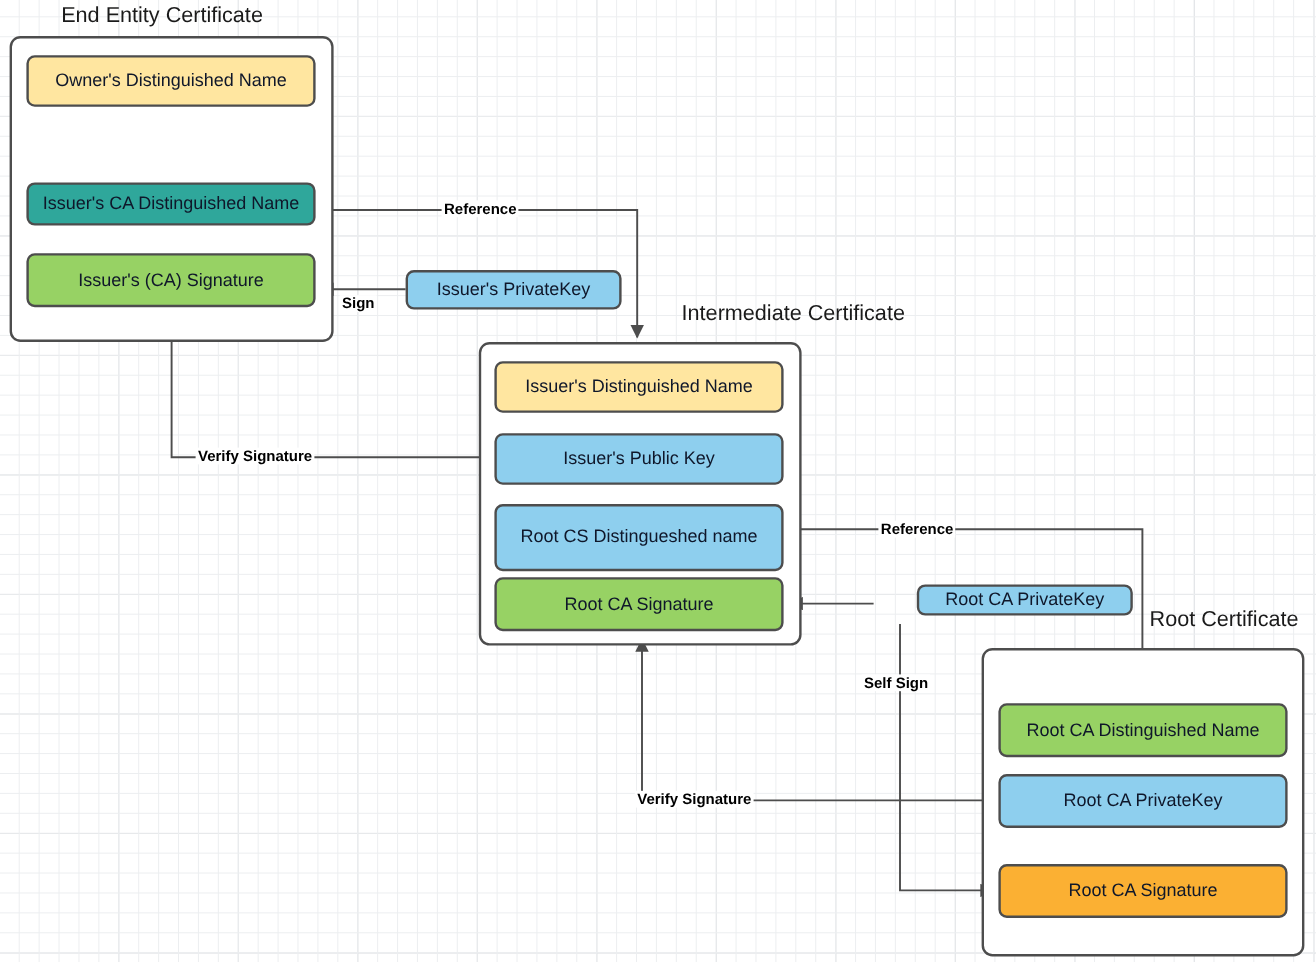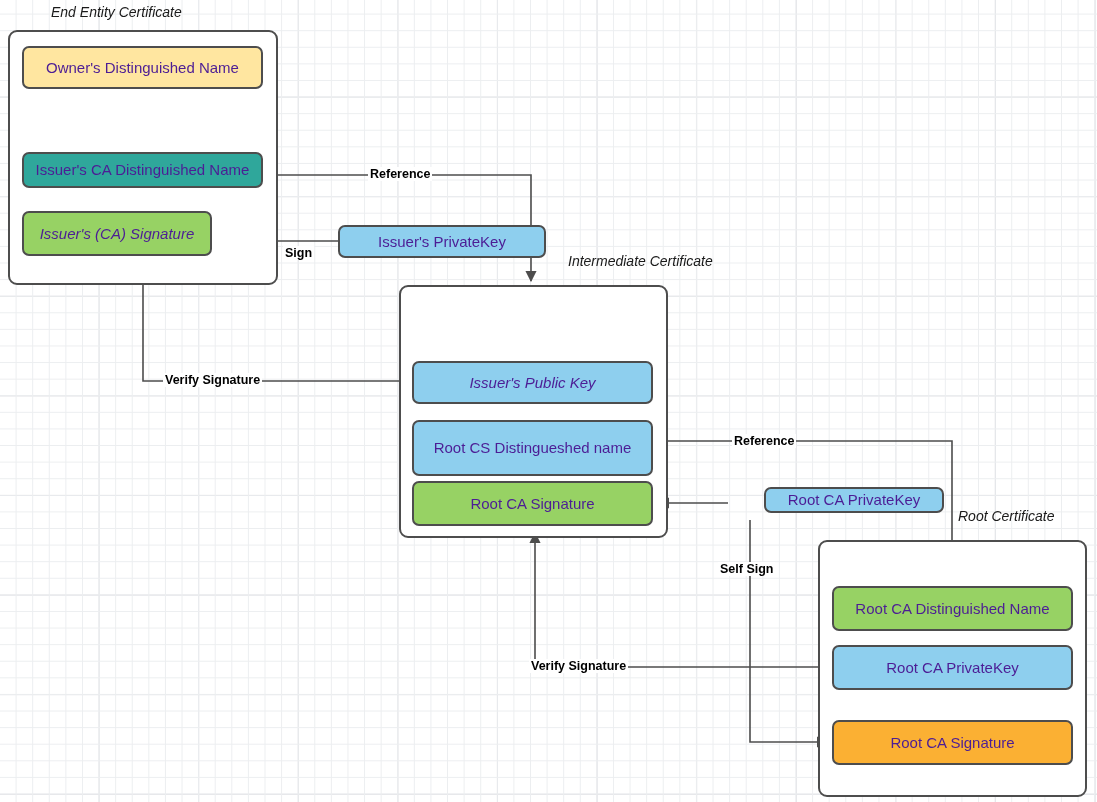--- a/index.html
+++ b/index.html
@@ -24,37 +24,36 @@
   }
   .container {
     position: absolute;
     box-sizing: border-box;
     background: #ffffff;
     border: 2px solid #4d4d4d;
     border-radius: 9px;
   }
   .grp-title {
     position: absolute;
-    font-size: 14px;
+    font-size: 18px;
     color: #1a1a1a;
     white-space: nowrap;
     line-height: 16px;
-    font-style: italic;
   }
   .box {
     position: absolute;
     box-sizing: border-box;
     border: 2px solid #4d4d4d;
     border-radius: 7px;
     display: flex;
     align-items: center;
     justify-content: center;
     text-align: center;
     font-size: 15px;
-    color: #4c1d95;
+    color: #0f172a;
     line-height: 18px;
     padding: 11px 6px;
   }
   .svg-layer {
     position: absolute;
     left: 0;
     top: 0;
     width: 1097px;
     height: 802px;
     pointer-events: none;
@@ -104,28 +103,29 @@
   <div class="edge-label" style="left:163px; top:373px;">Verify Signature</div>
   <div class="edge-label" style="left:732px; top:434px;">Reference</div>
   <div class="edge-label" style="left:718px; top:562px;">Self Sign</div>
   <div class="edge-label" style="left:529px; top:659px;">Verify Signature</div>
 
   <div class="grp-title" style="left:51px; top:4px;">End Entity Certificate</div>
   <div class="container" style="left:8px; top:30px; width:270px; height:255px;"></div>
 
   <div class="box" style="left:22px; top:46px; width:241px; height:43px; background:#ffe6a0;">Owner's Distinguished Name</div>
   <div class="box" style="left:22px; top:152px; width:241px; height:36px; background:#2fa79b;">Issuer's CA Distinguished Name</div>
-  <div class="box" style="left:22px; top:211px; width:190px; height:45px; background:#97d264;font-style:italic;">Issuer's (CA) Signature</div>
+  <div class="box" style="left:22px; top:211px; width:241px; height:45px; background:#97d264;">Issuer's (CA) Signature</div>
 
-  <div class="box" style="left:338px; top:225px; width:208px; height:33px; background:#8ecfee;">Issuer's PrivateKey</div>
+  <div class="box" style="left:338px; top:225px; width:180px; height:33px; background:#8ecfee;">Issuer's PrivateKey</div>
 
   <div class="grp-title" style="left:568px; top:253px;">Intermediate Certificate</div>
   <div class="container" style="left:399px; top:285px; width:269px; height:253px;"></div>
 
-  <div class="box" style="left:412px; top:361px; width:241px; height:43px; background:#8ecfee;font-style:italic;">Issuer's Public  Key</div>
+  <div class="box" style="left:412px; top:301px; width:241px; height:43px; background:#ffe6a0;">Issuer's Distinguished Name</div>
+  <div class="box" style="left:412px; top:361px; width:241px; height:43px; background:#8ecfee;">Issuer's Public  Key</div>
   <div class="box" style="left:412px; top:420px; width:241px; height:56px; background:#8ecfee;">Root CS Distingueshed name</div>
   <div class="box" style="left:412px; top:481px; width:241px; height:45px; background:#97d264;">Root CA Signature</div>
 
   <div class="box" style="left:716px; top:487px; width:180px; height:22px; background:#8ecfee;margin-left:48px;">Root CA PrivateKey</div>
 
   <div class="grp-title" style="left:958px; top:508px;">Root Certificate</div>
   <div class="container" style="left:818px; top:540px; width:269px; height:257px;"></div>
 
   <div class="box" style="left:832px; top:586px; width:241px; height:45px; background:#97d264;">Root CA Distinguished Name</div>
   <div class="box" style="left:832px; top:645px; width:241px; height:45px; background:#8ecfee;">Root CA PrivateKey</div>

